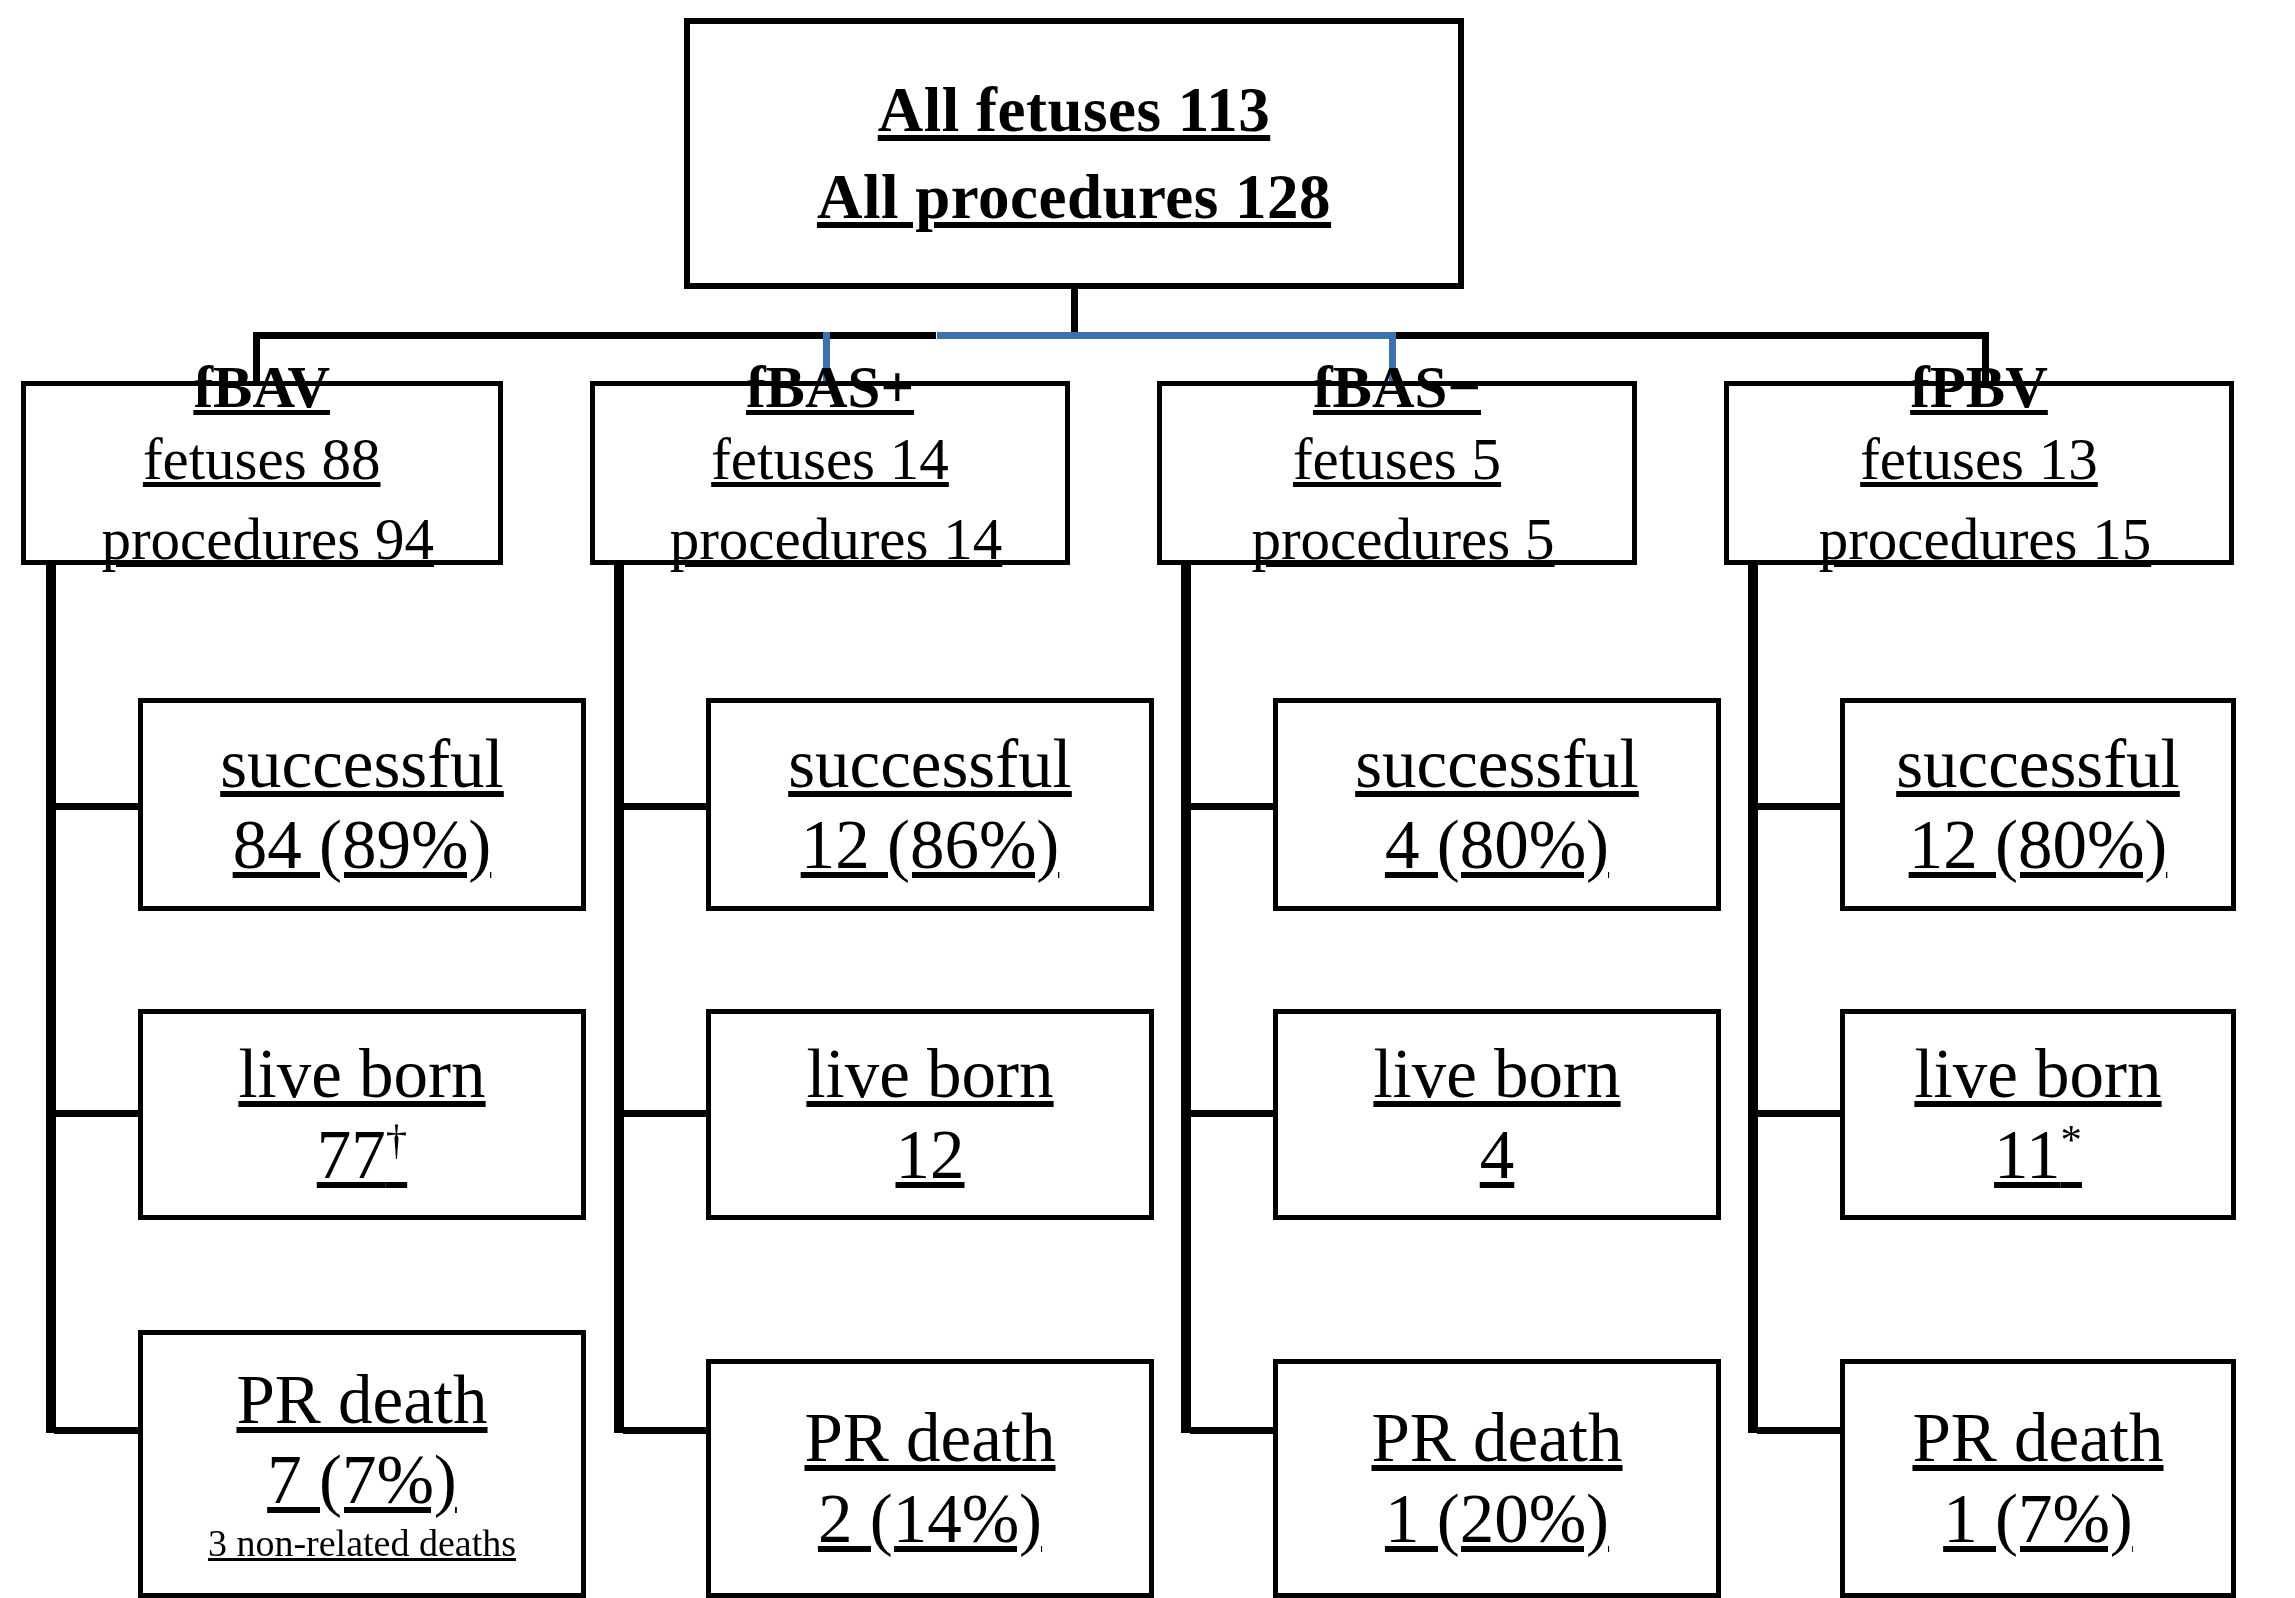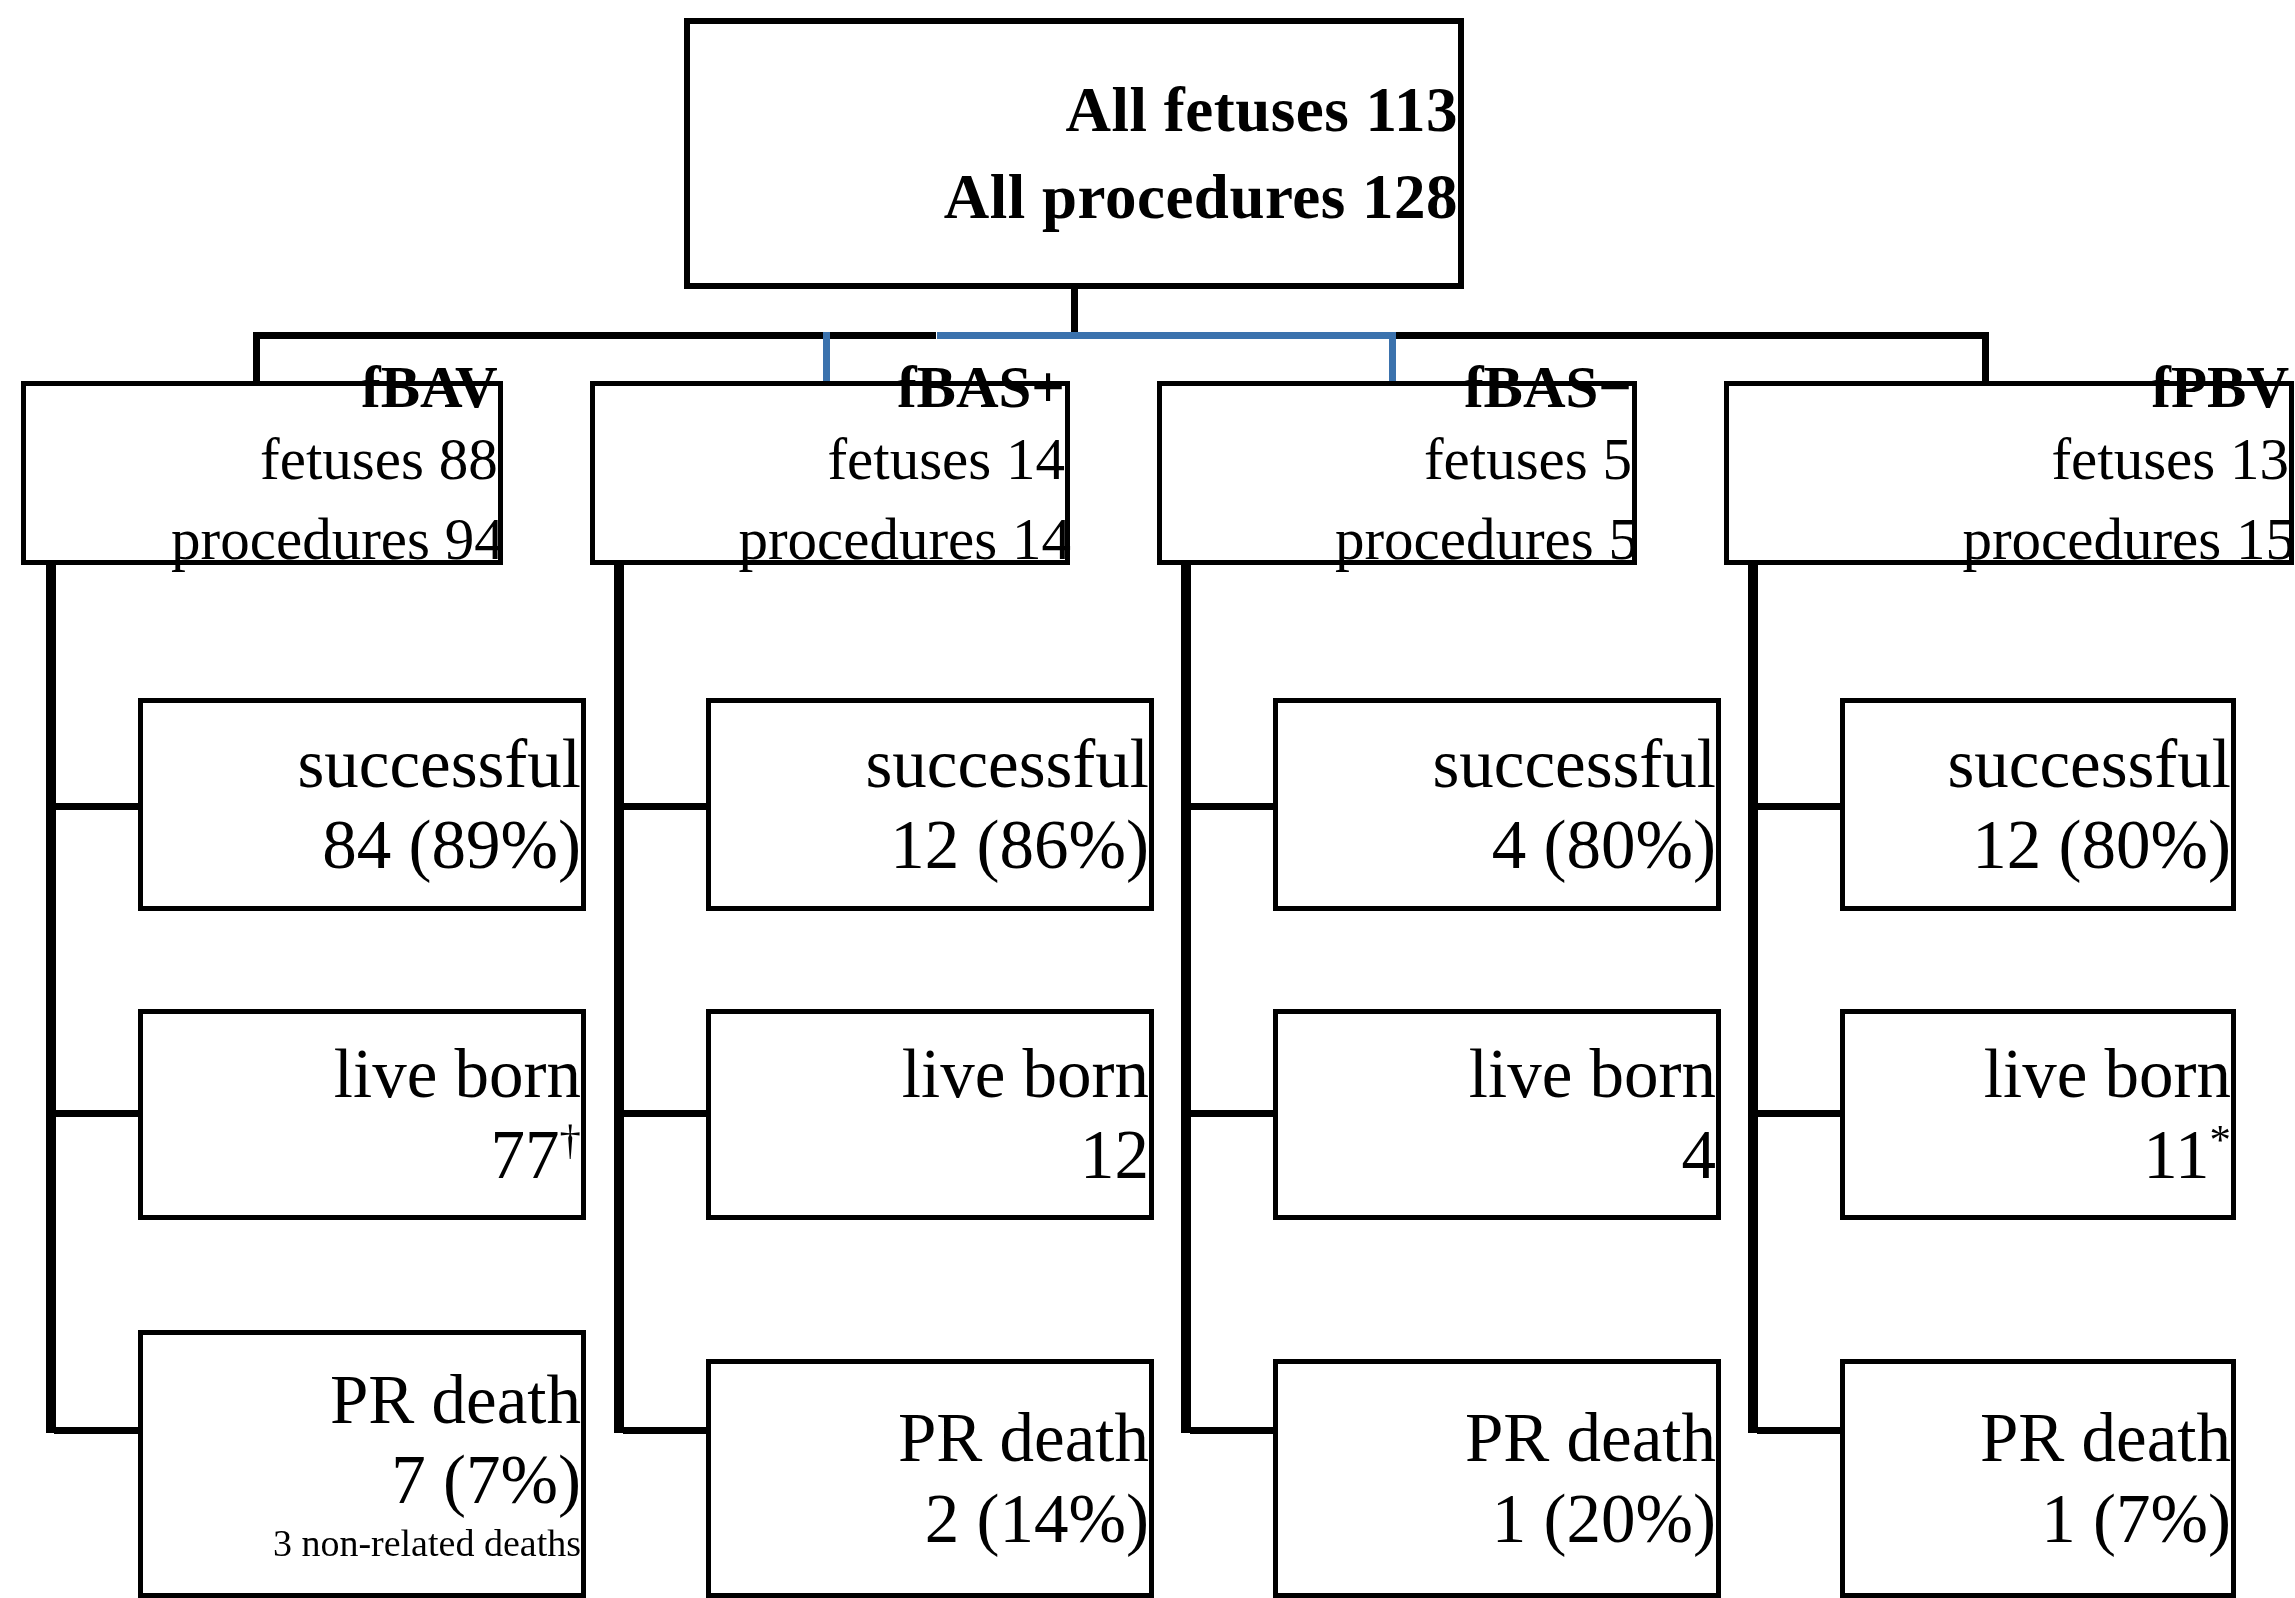--- a/index.html
+++ b/index.html
@@ -22,22 +22,23 @@
   
   .box {
     position: absolute;
     box-sizing: border-box;
     border: 5px solid #000000;
     background: #ffffff;
     display: flex;
     flex-direction: column;
     align-items: center;
     justify-content: center;
-    text-align: right;
+    text-align: center;
     z-index: 5;
+    text-decoration: underline;
   }
   .box .line {
     display: block;
     width: 100%;
     white-space: nowrap;
     line-height: 1.0;
   }
 
   
   #root-box {
@@ -201,21 +202,21 @@
   <div class="box lbox" style="left:1273px; top:1009px; width:448px; height:211px;">
     <span class="line">live born</span>
     <span class="line"><span>4</span><span class="sup"></span></span>
   </div>
 
   <div class="box lbox" style="left:1273px; top:1359px; width:448px; height:239px;">
     <span class="line">PR death</span>
     <span class="line">1 (20%)</span>
   </div>
 
-  <div class="box hbox" style="left:1724px; width:570px;">
+  <div class="box hbox" style="left:1724px; width:510px;">
     <span class="line title">fPBV</span>
     <span class="line sub sub1">fetuses 13</span>
     <span class="line sub sub2">procedures 15</span>
   </div>
   <div class="conn spine" style="left:1748px; top:561px; width:10px; height:872px;"></div>
   <div class="conn stub" style="left:1757px; top:803px; width:87px; height:7.3px;"></div>
   <div class="conn stub" style="left:1757px; top:1110px; width:87px; height:7.3px;"></div>
   <div class="conn stub" style="left:1757px; top:1427px; width:87px; height:7.3px;"></div>
 
   <div class="box lbox" style="left:1840px; top:698px; width:396px; height:213px;">

